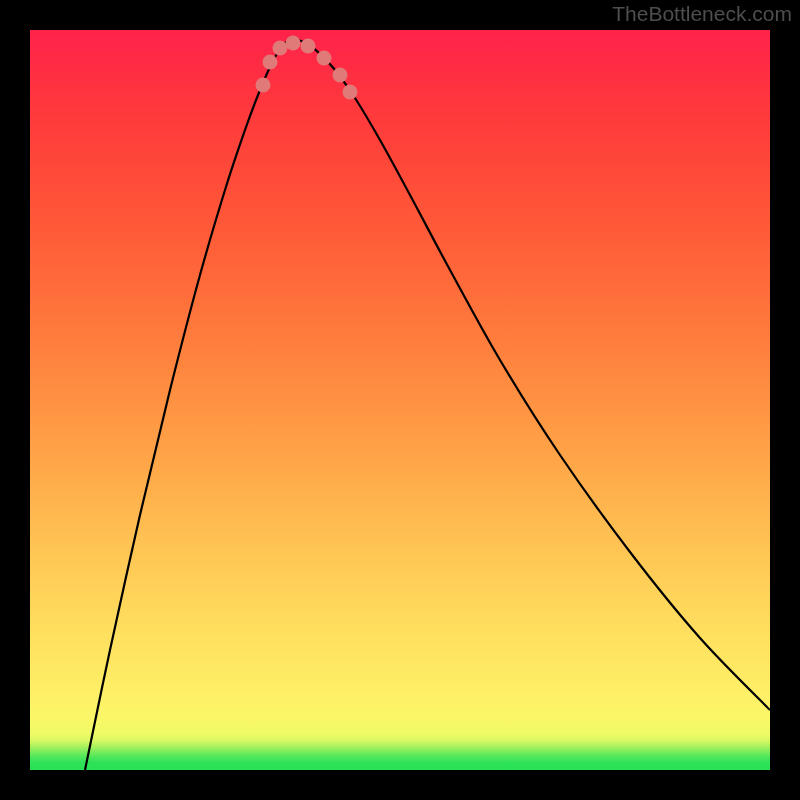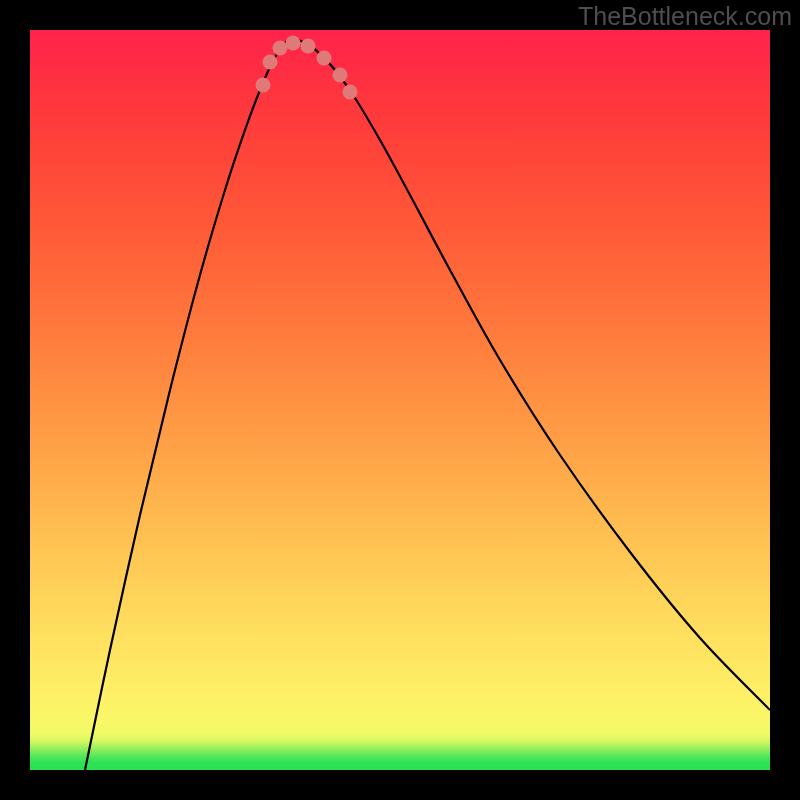--- a/index.html
+++ b/index.html
@@ -45,21 +45,21 @@
       #ff373d 90%,
       #ff2a45 96%,
       #ff224b 100%
     );
   }
   .watermark {
     position: absolute;
     top: 2px;
     right: 8px;
     color: #4e4e4e;
-    font-size: 25px;
+    font-size: 21px;
     font-weight: 400;
     letter-spacing: 0px;
     font-family: Arial, Helvetica, sans-serif;
   }
   svg.curve {
     position: absolute;
     left: 0;
     top: 0;
     width: 740px;
     height: 740px;

